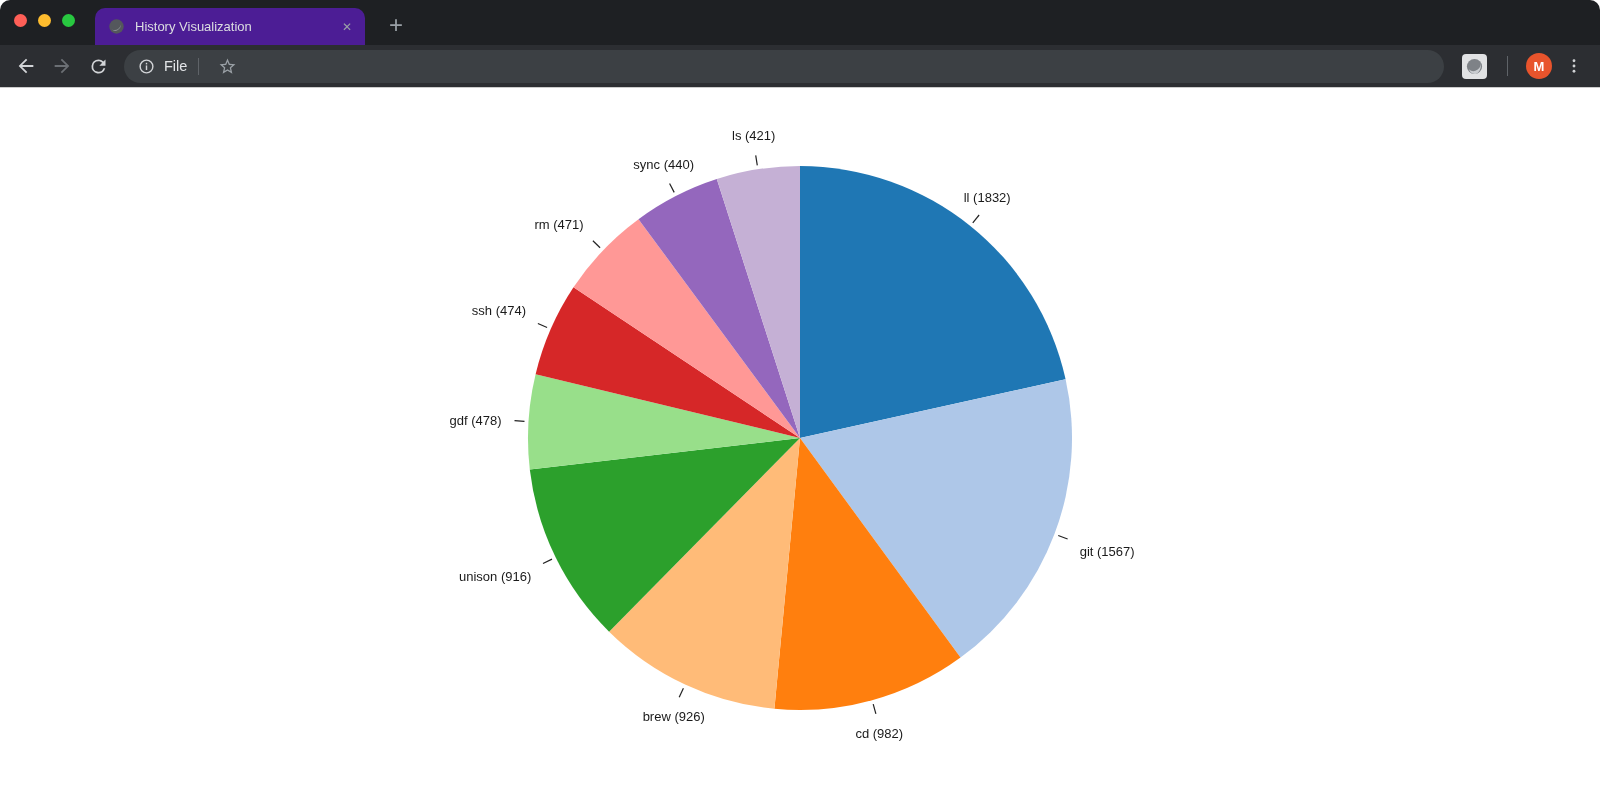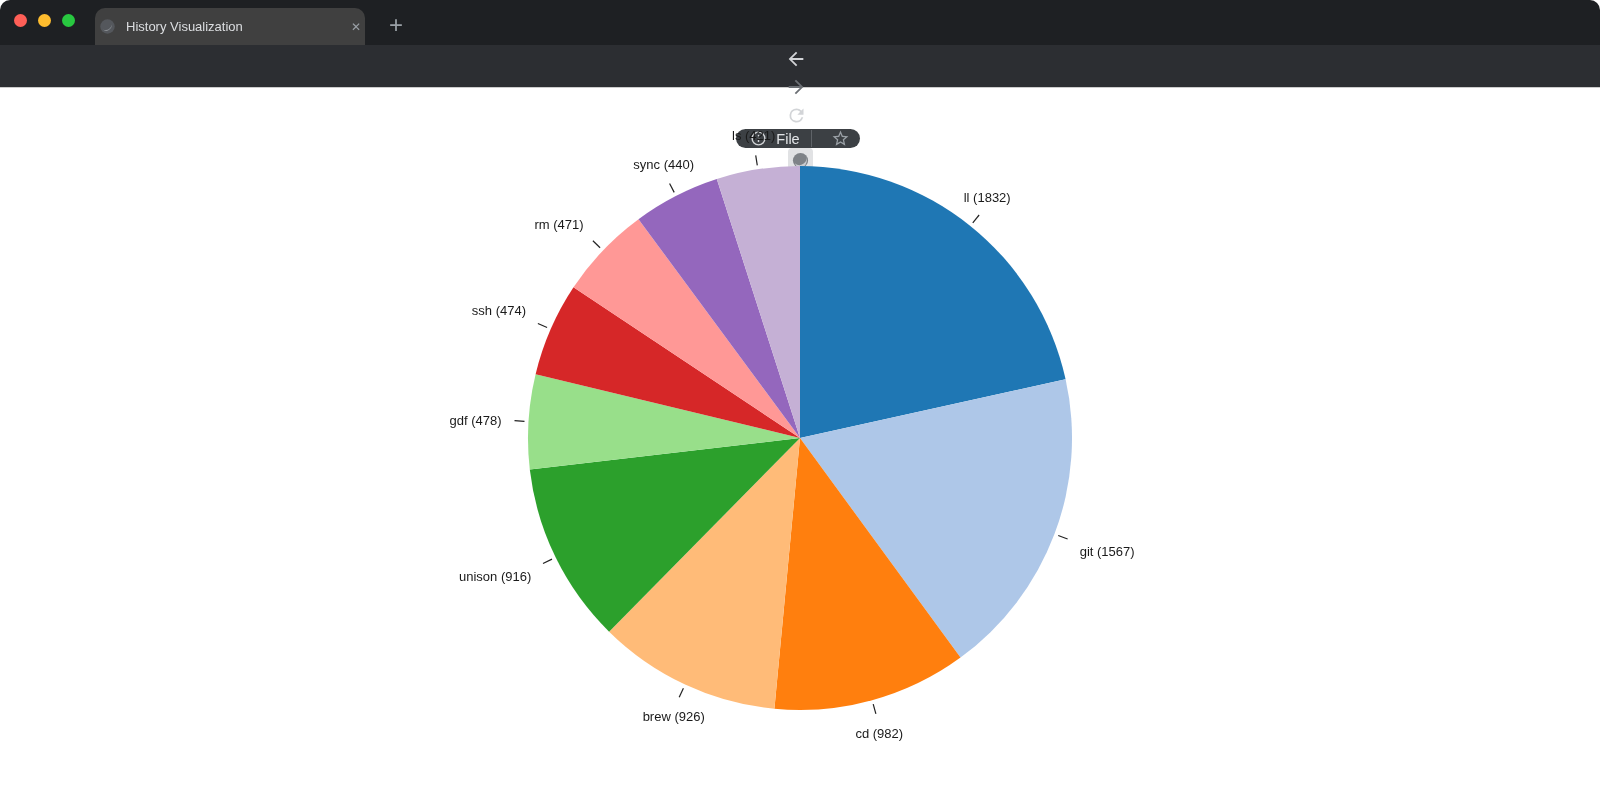--- a/index.html
+++ b/index.html
@@ -6,33 +6,33 @@
   html,body { width:1600px; height:793px; font-family:"Liberation Sans", sans-serif; background:#ffffff; overflow:hidden; }
 
   
   .tabstrip {
     height:45px; background:#1e2023; display:flex; align-items:flex-end;
     border-top-left-radius:10px; border-top-right-radius:10px; position:relative;
   }
   .traffic { position:absolute; left:14px; top:14px; display:flex; gap:11px; }
   .traffic-light { width:13px; height:13px; border-radius:50%; }
   .tab {
-    margin-left:95px; width:270px; height:37px; background:#404040;
+    margin-left:95px; width:270px; height:37px; background:#4c1d95;
     border-top-left-radius:10px; border-top-right-radius:10px;
-    display:flex; align-items:center; padding:0 0; position:relative;
+    display:flex; align-items:center; padding:0 9px; position:relative;
   }
   .tab-favicon { width:17px; height:17px; margin-left:4px; flex:0 0 auto; }
   .tab-title { color:#dcdee1; font-size:13px; margin-left:10px; flex:1; white-space:nowrap; overflow:hidden; }
   .tab-close { width:18px; height:18px; display:flex; align-items:center; justify-content:center; color:#9aa0a6; font-size:12px; border-radius:50%; cursor:pointer; }
   .newtab-btn { color:#9aa0a6; font-size:24px; font-weight:300; margin-left:18px; margin-bottom:7px; width:26px; height:26px; display:flex; align-items:center; justify-content:center; border-radius:50%; cursor:pointer; line-height:1; }
 
   
   .toolbar {
     height:43px; background:#2c2e32; display:flex; align-items:center;
-    padding:0 12px; border-bottom:1px solid #cccccc;flex-direction:column;
+    padding:0 12px; border-bottom:1px solid #cccccc;
   }
   .nav-btn { width:28px; height:28px; display:flex; align-items:center; justify-content:center; margin-right:8px; border-radius:50%; cursor:pointer; flex:0 0 auto; }
   .nav-btn svg { display:block; }
   .omnibox {
     flex:1; height:33px; background:#3c4044; border-radius:17px;
     display:flex; align-items:center; padding:0 10px 0 14px; margin:0 8px 0 4px; min-width:0;
   }
   .omni-info { flex:0 0 auto; display:flex; align-items:center; }
   .omni-scheme { color:#e2e4e7; font-size:14.5px; margin-left:9px; flex:0 0 auto; }
   .omni-sep { width:1px; height:17px; background:#5f6368; margin:0 11px; flex:0 0 auto; }

